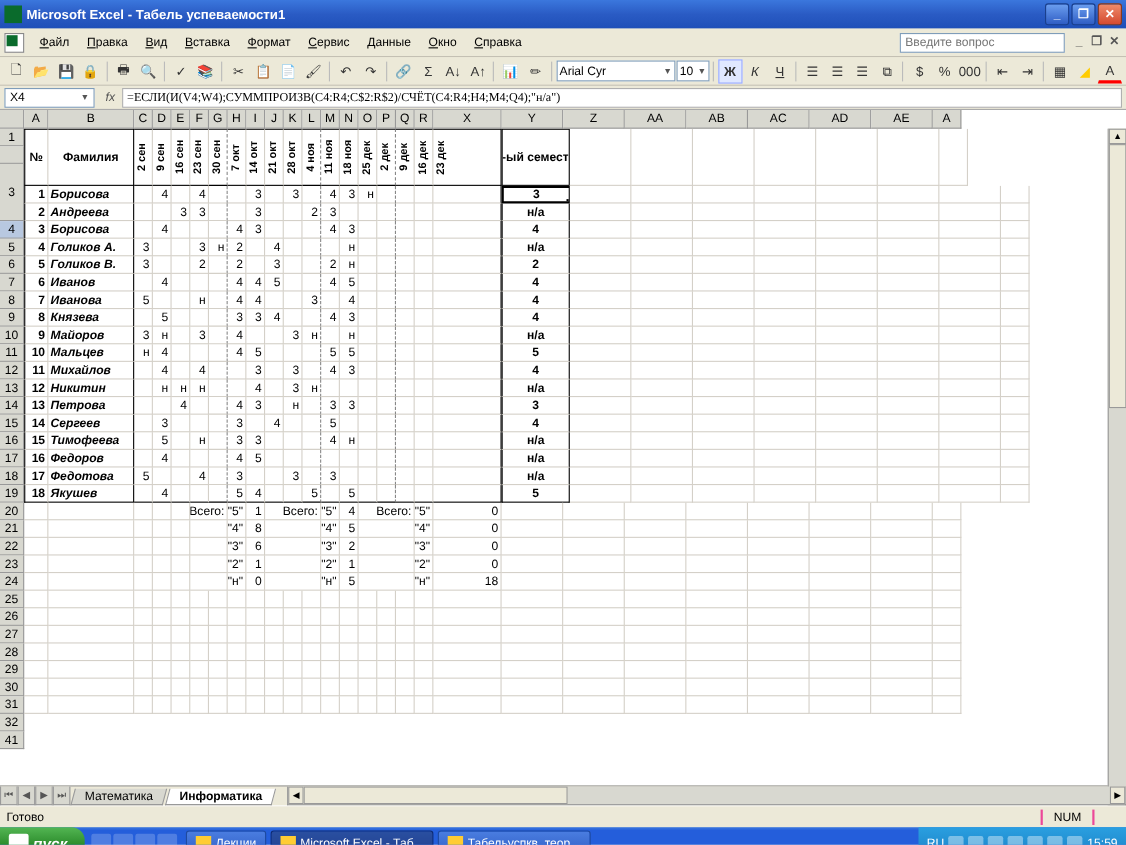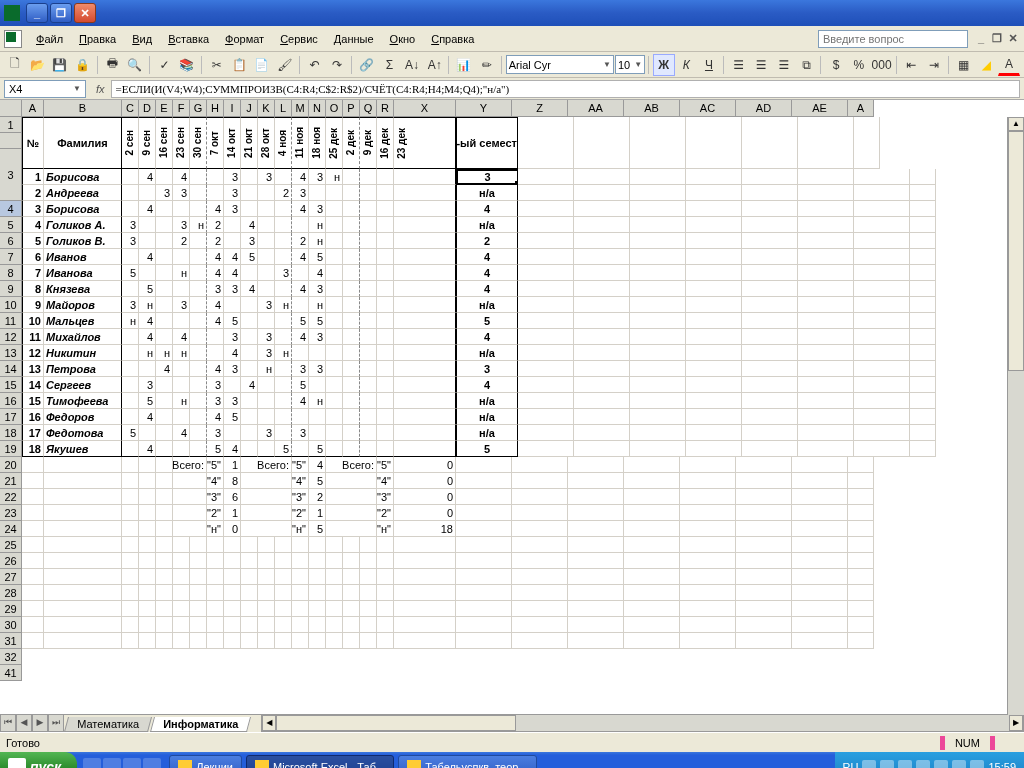--- a/index.html
+++ b/index.html
@@ -79,39 +79,40 @@
   .h-scroll .btn-l, .h-scroll .btn-r { position: absolute; top: 0; width: 14px; height: 100%; background: #ece9d8; border: 1px solid #999; text-align: center; font-size: 8px; line-height: 14px; }
   .h-scroll .btn-l { left: 0; } .h-scroll .btn-r { right: 0; }
   .v-scroll { width: 17px; background: #d8d8d0; border-left: 1px solid #999; position: absolute; right: 0; top: 17px; bottom: 0; }
   .v-scroll .btn-u, .v-scroll .btn-d { height: 14px; background: #ece9d8; border: 1px solid #999; text-align: center; font-size: 8px; line-height: 12px; }
   .v-scroll .btn-d { position: absolute; bottom: 0; width: 100%; }
   .v-scroll .thumb { height: 240px; background: #ece9d8; border: 1px solid #999; margin-top: 0; }
 
   
   .status-bar { height: 20px; background: #ece9d8; border-top: 1px solid #fff; display: flex; align-items: center; padding: 0 6px; font-size: 11px; }
   .status-bar .spacer { flex: 1; }
-  .status-seg { padding: 0 10px; border-left: 5px solid #ec4899; height: 14px; line-height: 14px; }
+  .status-seg { padding: 0 10px; border-left: 2px solid #ec4899; height: 14px; line-height: 14px; }
 
   
   .taskbar { height: 30px; background: linear-gradient(to bottom, #3b77dd 0%, #245edb 10%, #245edb 90%, #1a4fb8 100%); display: flex; align-items: center; color: #fff; }
   .start-btn { height: 30px; padding: 0 16px 0 8px; background: linear-gradient(to bottom, #53b653 0%, #2f8f2f 50%, #1f7f1f 100%); border-radius: 0 12px 12px 0; display: flex; align-items: center; font-weight: bold; font-style: italic; font-size: 14px; gap: 4px; }
   .start-btn::before { content: ""; width: 18px; height: 18px; background: #fff; border-radius: 2px; display: inline-block; }
   .quick-launch { display: flex; gap: 2px; padding: 0 6px; }
   .ql-icon { width: 18px; height: 18px; background: rgba(255,255,255,0.2); border-radius: 2px; }
   .task-btn { height: 24px; padding: 0 8px; margin: 0 2px; background: linear-gradient(to bottom, #4a7de0, #2f5dc4); border: 1px solid #1f4a9f; border-radius: 3px; display: flex; align-items: center; gap: 4px; font-size: 11px; max-width: 150px; white-space: nowrap; overflow: hidden; }
   .task-btn.active { background: linear-gradient(to bottom, #2a4fa0, #1f3f8f); border-color: #0f2a6f; }
   .task-btn::before { content: ""; width: 14px; height: 14px; background: #fc3; display: inline-block; }
   .tray { margin-left: auto; background: linear-gradient(to bottom, #2a9fe0 0%, #1a7fc4 100%); height: 30px; display: flex; align-items: center; padding: 0 8px; gap: 4px; font-size: 11px; }
   .tray-icon { width: 14px; height: 14px; background: rgba(255,255,255,0.4); border-radius: 2px; }
 </style>
 </head>
 <body>
 
 <div class="titlebar">
   <span class="app-icon"></span>
+  <span class="title-text">Microsoft Excel - Табель успеваемости1</span>
   <span class="win-btn">_</span>
   <span class="win-btn">❐</span>
   <span class="win-btn close-btn">✕</span>
 </div>
 
 <div class="menubar">
   <span class="doc-icon"></span>
   <span id="menus"><span class="menu-item"><u>Ф</u>айл</span><span class="menu-item"><u>П</u>равка</span><span class="menu-item"><u>В</u>ид</span><span class="menu-item"><u>В</u>ставка</span><span class="menu-item"><u>Ф</u>ормат</span><span class="menu-item"><u>С</u>ервис</span><span class="menu-item"><u>Д</u>анные</span><span class="menu-item"><u>О</u>кно</span><span class="menu-item"><u>С</u>правка</span></span>
   <input class="question-box" placeholder="Введите вопрос" style="">
   <span class="doc-close">

